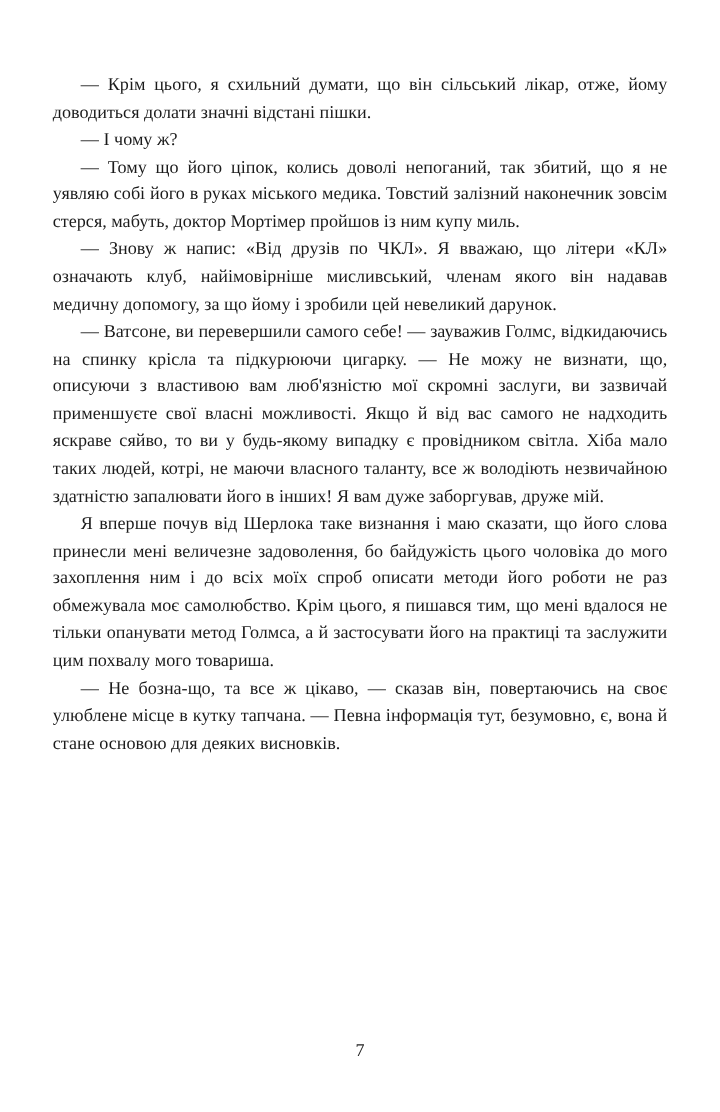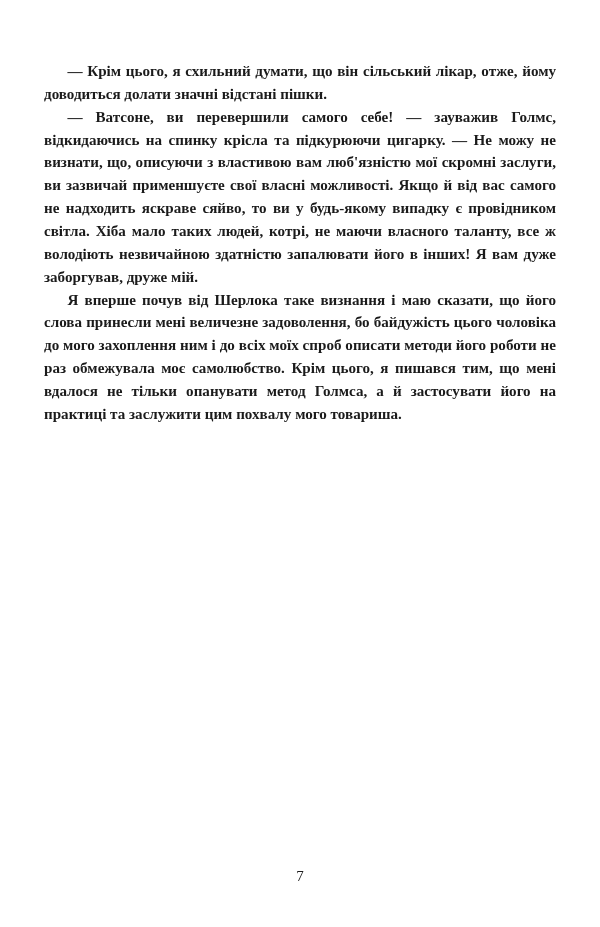--- a/index.html
+++ b/index.html
@@ -22,21 +22,20 @@
     padding: 60px 44px 0 44px;
     background: #ffffff;
   }
   .body-text {
     font-size: 15.1px;
     line-height: 1.515;
     text-align: justify;
     text-justify: inter-word;
     hyphens: manual;
     color: #1b1b1b;
-    font-weight: bold;
   }
   .body-text p {
     margin: 0;
     text-indent: 1.55em;
   }
   .page-number {
     position: absolute;
     left: 0;
     right: 0;
     bottom: 42px;
@@ -44,17 +43,21 @@
     font-size: 15px;
     color: #1b1b1b;
   }
 </style>
 </head>
 <body>
 
 <div class="page">
   <div class="body-text">
     <p>— Крім цього, я схильний думати, що він сільський лікар, отже, йому доводиться долати значні відстані пішки.</p>
+    <p>— І чому ж?</p>
+    <p>— Тому що його ціпок, колись доволі непоганий, так збитий, що я не уявляю собі його в руках міського медика. Товстий залізний наконечник зовсім стерся, мабуть, доктор Мортімер пройшов із ним купу миль.</p>
+    <p>— Знову ж напис: «Від друзів по ЧКЛ». Я вважаю, що літери «КЛ» означають клуб, найімовірніше мисливський, членам якого він надавав медичну допомогу, за що йому і зробили цей невеликий дарунок.</p>
     <p>— Ватсоне, ви перевершили самого себе! — зауважив Голмс, відкидаючись на спинку крісла та підкурюючи цигарку. — Не можу не визнати, що, описуючи з властивою вам люб'язністю мої скромні заслуги, ви зазвичай применшуєте свої власні можливості. Якщо й від вас самого не надходить яскраве сяйво, то ви у будь-якому випадку є провідником світла. Хіба мало таких людей, котрі, не маючи власного таланту, все ж володіють незвичайною здатністю запалювати його в інших! Я вам дуже заборгував, друже мій.</p>
     <p>Я вперше почув від Шерлока таке визнання і маю сказати, що його слова принесли мені величезне задоволення, бо байдужість цього чоловіка до мого захоплення ним і до всіх моїх спроб описати методи його роботи не раз обмежувала моє самолюбство. Крім цього, я пишався тим, що мені вдалося не тільки опанувати метод Голмса, а й застосувати його на практиці та заслужити цим похвалу мого товариша.</p>
+    <p>— Не бозна-що, та все ж цікаво, — сказав він, повертаючись на своє улюблене місце в кутку тапчана. — Певна інформація тут, безумовно, є, вона й стане основою для деяких висновків.</p>
   </div>
   <div class="page-number">7</div>
 </div>
 
 </body></html>

